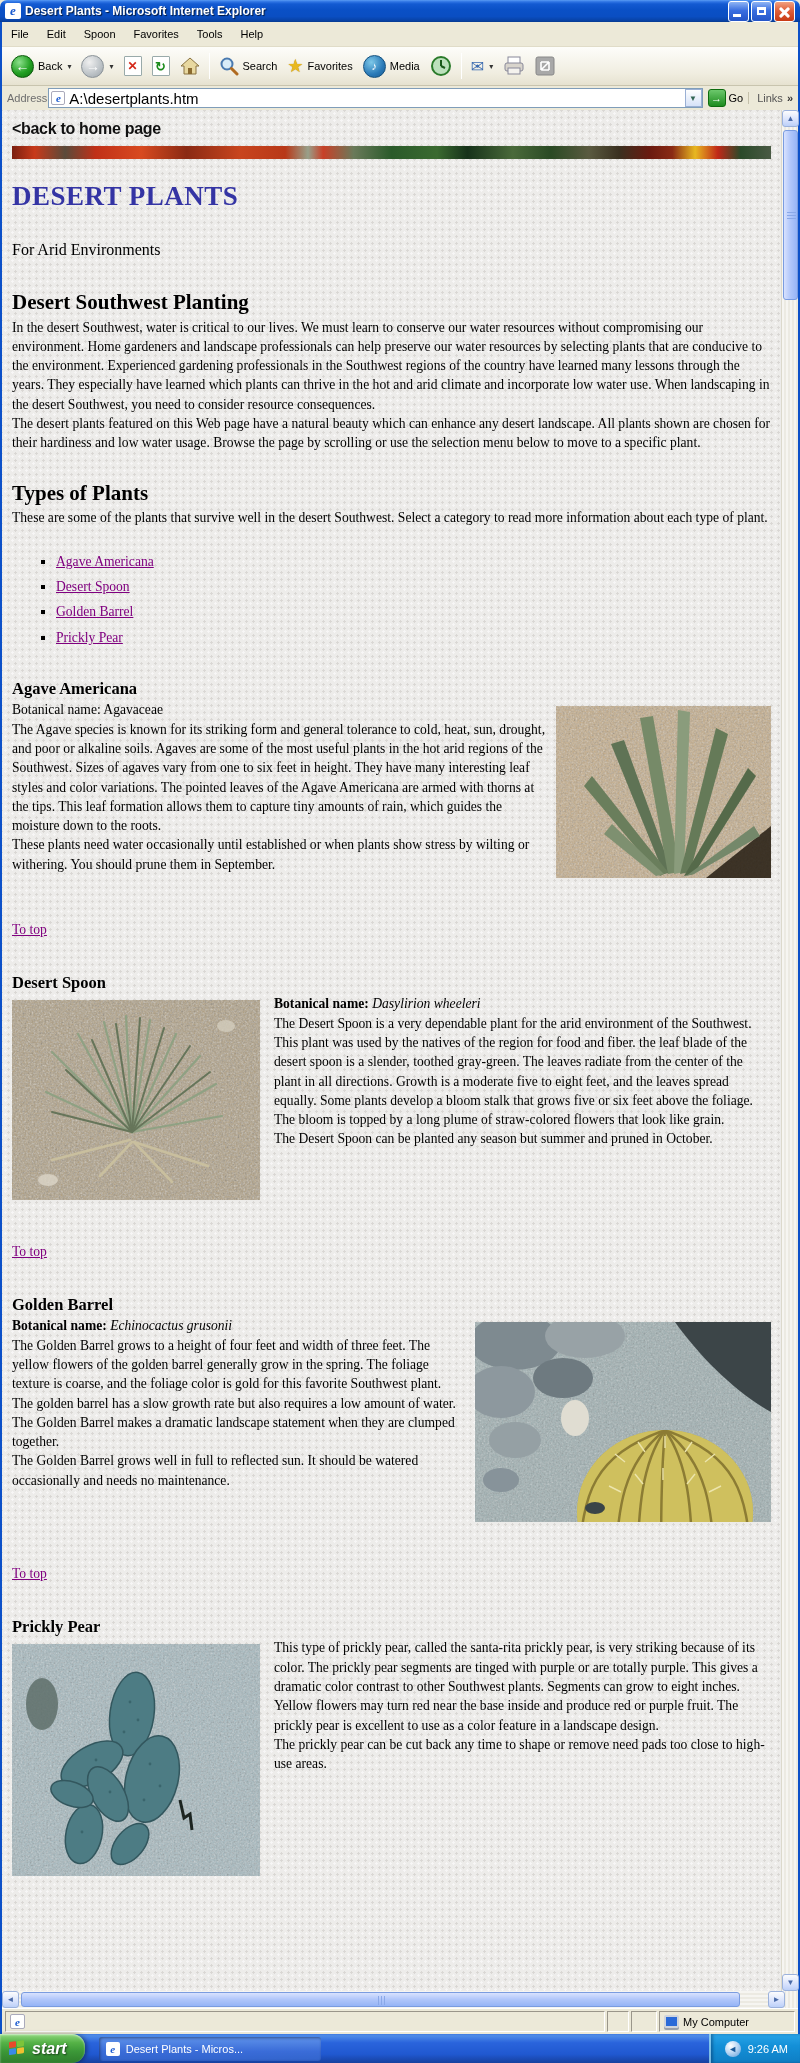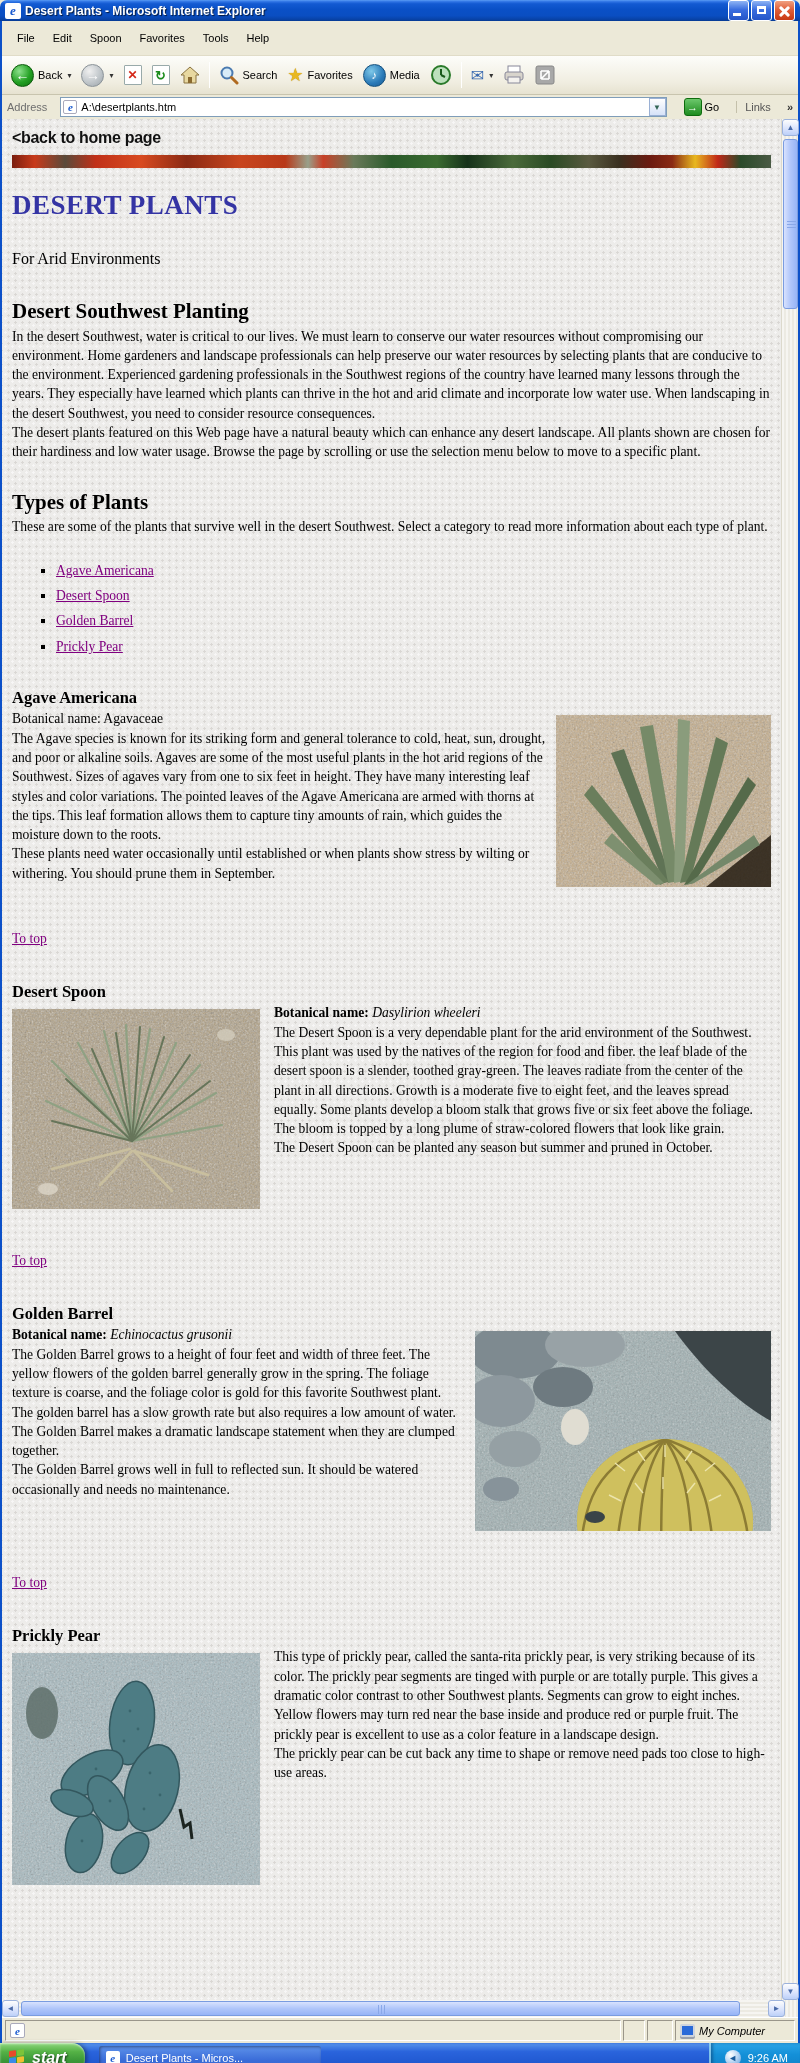--- a/index.html
+++ b/index.html
@@ -19,21 +19,21 @@
     background:linear-gradient(180deg,#8fb4f4,#3a6ee0 45%,#2455c8);}
   .wb.close{background:linear-gradient(180deg,#f0a080,#e0603a 45%,#c83a14);}
   .wb.min i{position:absolute;left:4px;bottom:4px;width:8px;height:3px;background:#fff;}
   .wb.rest i{position:absolute;left:5px;top:5px;width:9px;height:8px;border:2px solid #fff;border-top-width:3px;}
   .wb.close i{position:absolute;left:3px;top:9px;width:13px;height:3px;background:#fff;border-radius:1px;}
   .wb.close i.x1{transform:rotate(45deg);} .wb.close i.x2{transform:rotate(-45deg);}
 
   .frame{border-left:2px solid #0c50c8;border-right:2px solid #0c50c8;}
 
   
-  .menubar{height:35px;background:#ece9d8;display:flex;align-items:center;padding-left:6px;border-bottom:1px solid #e0dcc8;}
+  .menubar{height:25px;background:#ece9d8;display:flex;align-items:center;border-bottom:1px solid #e0dcc8;}
   .mi{font-size:11px;padding:0 9px;line-height:22px;color:#000;}
 
   
   .toolbar{height:39px;background:linear-gradient(180deg,#fdfdfa,#f0ede0 70%,#e6e2d0);display:flex;align-items:center;
     padding:0 4px;border-bottom:1px solid #c8c4ae;}
   .tbtn{display:flex;align-items:center;gap:4px;padding:2px 5px;font-size:11px;color:#000;}
   .circ{width:23px;height:23px;border-radius:50%;display:flex;align-items:center;justify-content:center;
     color:#fff;font-size:14px;font-weight:bold;flex:0 0 auto;}
   .cgreen{background:radial-gradient(circle at 35% 30%,#8ce08c,#23a023 55%,#0c700c);border:1px solid #0a5a0a;}
   .cgray{background:radial-gradient(circle at 35% 30%,#f0f0f0,#c0c6ca 55%,#9aa2a8);border:1px solid #8a9298;color:#fdfdfd;}
@@ -41,26 +41,26 @@
   .sep{width:1px;height:26px;background:#c4c0aa;margin:0 4px;border-right:1px solid #fff;}
   .pgico{width:18px;height:20px;background:#fff;border:1px solid #9aa;position:relative;display:flex;align-items:center;justify-content:center;border-radius:1px;}
   .pgico .red{color:#d42818;font-weight:bold;font-size:12px;}
   .pgico .grn{color:#1c8c1c;font-weight:bold;font-size:13px;}
   .star{color:#e8b820;font-size:18px;text-shadow:0 0 1px #a07810;}
   .media{background:radial-gradient(circle at 35% 30%,#7ec8e8,#2a7ab8 60%,#1a5a90);border:1px solid #14507e;font-size:11px;}
   .mail{color:#3a6ab0;font-size:16px;}
   .ti{display:block;}
 
   
-  .addressbar{height:24px;background:#ece9d8;display:flex;align-items:center;padding:2px 5px;gap:13px;font-size:11px;}
+  .addressbar{height:24px;background:#ece9d8;display:flex;align-items:center;padding:2px 5px;gap:1px;font-size:11px;}
   .alabel{color:#6e6e6e;}
   .abox{flex:1;height:20px;background:#fff;border:1px solid #7f9db9;display:flex;align-items:center;padding-left:2px;gap:4px;}
   .aicon{width:14px;height:14px;background:#fff;border:1px solid #aab;border-radius:2px;color:#1a5ad0;font-weight:bold;
     font-style:italic;font-size:11px;font-family:"Liberation Serif",serif;display:flex;align-items:center;justify-content:center;}
-  .aurl{font-size:11px;flex:1;}
+  .aurl{font-size:15px;flex:1;}
   .adropbtn{width:17px;height:18px;background:linear-gradient(#fefefe,#d6e2f8);border:1px solid #9ab0d4;color:#365;
     font-size:8px;display:flex;align-items:center;justify-content:center;}
   .gobtn{display:flex;align-items:center;gap:3px;padding:0 4px;}
   .goico{width:18px;height:18px;border-radius:3px;background:linear-gradient(#6cc86c,#1e8c1e);border:1px solid #0e6c0e;
     color:#fff;font-weight:bold;font-size:11px;display:flex;align-items:center;justify-content:center;}
   .alinks{color:#555;padding:0 3px 0 8px;border-left:1px solid #c4c0aa;}
   .chev2{font-weight:bold;font-size:11px;color:#333;}
 
   
   .content{position:relative;height:1898px;background-color:#edecea;
@@ -103,21 +103,21 @@
   .htrack{flex:1;height:17px;position:relative;}
   .hthumb{position:absolute;left:2px;top:1px;height:15px;width:96%;border-radius:3px;position:relative;
     background:linear-gradient(180deg,#d8e2fe,#b0c6fa 50%,#96b4f6);border:1px solid #7a9ce0;}
   .hthumb i{position:absolute;top:3px;left:50%;width:1px;height:9px;background:#8aa8e8;box-shadow:3px 0 0 #8aa8e8,-3px 0 0 #8aa8e8;}
 
   
   .statusbar{height:26px;background:#ece9d8;border-top:1px solid #fff;display:flex;align-items:stretch;gap:2px;padding:2px 3px;font-size:11px;}
   .spanel{border:1px solid;border-color:#9a968a #fff #fff #9a968a;display:flex;align-items:center;padding:0 4px;gap:4px;}
   .sp-main{flex:1;}
   .sp-sm{width:22px;} .sp-sm2{width:26px;}
-  .sp-right{width:120px;font-style:italic;}
+  .sp-right{width:136px;}
   .sicon-e{width:15px;height:15px;background:#fff;border:1px solid #aab;border-radius:2px;color:#1a5ad0;font-weight:bold;font-style:italic;
     font-family:"Liberation Serif",serif;font-size:11px;display:flex;align-items:center;justify-content:center;}
   .comp{width:15px;height:13px;position:relative;background:#2a6ad8;border:2px solid #cfd4dc;border-radius:2px;box-shadow:0 2px 0 #9aa0aa;}
 
   
   .taskbar{height:29px;background:linear-gradient(180deg,#3f7ae0 0%,#4f8ce8 6%,#2a64dc 30%,#2058d0 70%,#16409e 100%);
     display:flex;align-items:center;position:relative;}
   .startbtn{height:29px;padding:0 18px 0 9px;border-radius:0 13px 13px 0;display:flex;align-items:center;gap:6px;
     background:linear-gradient(180deg,#8fd87f 0%,#55b246 30%,#3c9838 60%,#2e7e2c 100%);
     box-shadow:inset 0 1px 2px rgba(255,255,255,.6),2px 0 4px rgba(0,0,0,.4);

